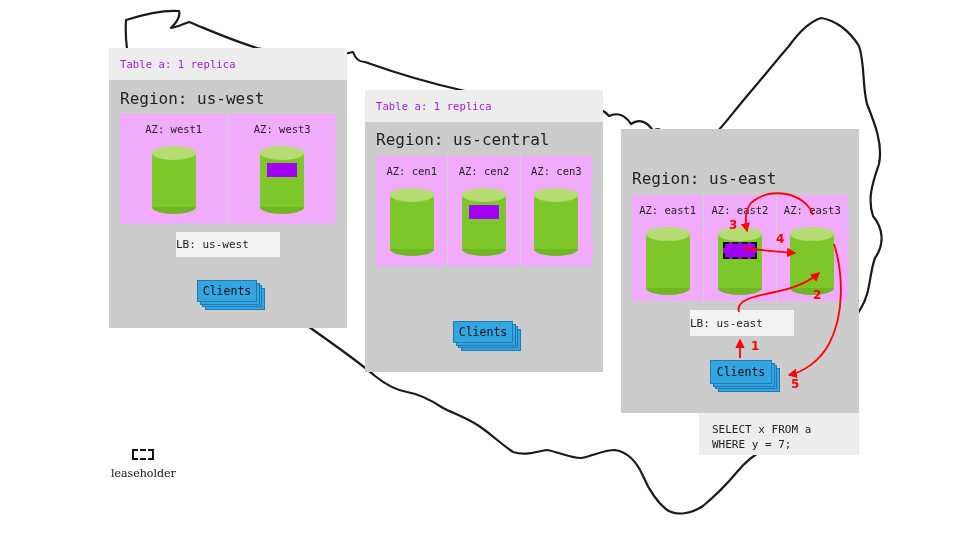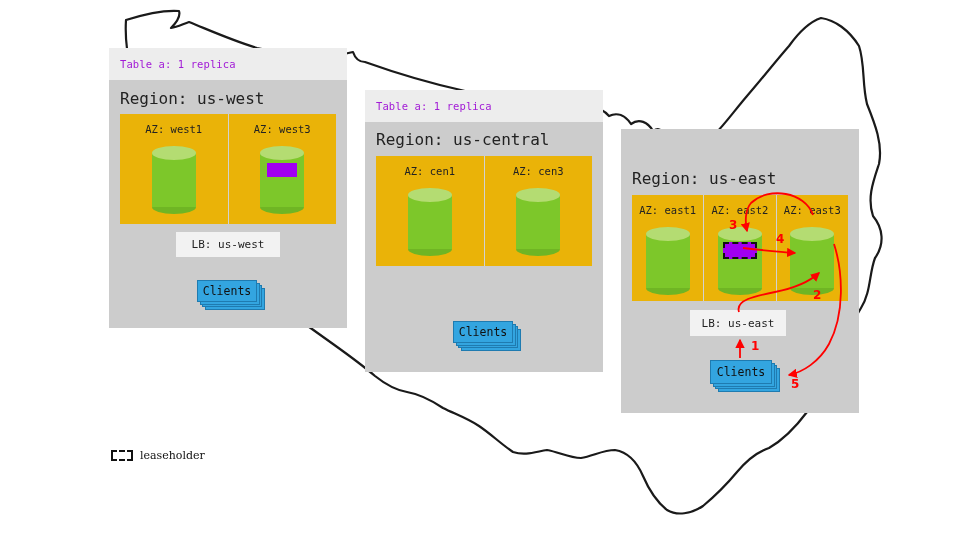--- a/index.html
+++ b/index.html
@@ -32,21 +32,21 @@
     white-space:nowrap;
   }
   .region-title{
     position:absolute;
     font-size:16px;
     color:#222222;
     white-space:nowrap;
   }
   .az-row{
     position:absolute;
-    background:#eab308;
+    background:#f0abfc;
     display:flex;
     box-sizing:border-box;
   }
   .az{
     flex:1 1 0;
     position:relative;
     border-right:1px solid #d2d2d2;
     box-sizing:border-box;
   }
   .az:last-child{border-right:none;}
@@ -83,21 +83,21 @@
     background:#a100f2;
     box-sizing:border-box;
   }
   .replica.lease{border:2px dashed #111111;}
 
   .lb{
     position:absolute;
     background:#f2f2f2;
     color:#222;
     font-size:11px;
-    display:flex;align-items:center;justify-content:center;
+    display:flex;align-items:center;justify-content:flex-start;
     white-space:nowrap;
     box-sizing:border-box;
   }
 
   
   .clients{position:absolute;text-align:right;}
   .clients .sheet{
     position:absolute;
     background:#33a5e0;
     border:1px solid #1f7bb0;
@@ -282,20 +282,29 @@
   <div class="az-row" style="left:363px;top:156px;width:216px;height:110px;">
     <div class="az">
       <div class="az-label">AZ: cen1</div>
       <div class="cyl" style="top:32px;width:44px;height:68px;">
         <div class="bot"></div>
         <div class="body"></div>
         <div class="top"></div>
       </div>
     </div>
     <div class="az">
+      <div class="az-label">AZ: cen2</div>
+      <div class="cyl" style="top:32px;width:44px;height:68px;">
+        <div class="bot"></div>
+        <div class="body"></div>
+        <div class="top"></div>
+        <div class="replica" style="left:7px;top:17px;width:30px;height:14px;"></div>
+      </div>
+    </div>
+    <div class="az">
       <div class="az-label">AZ: cen3</div>
       <div class="cyl" style="top:32px;width:44px;height:68px;">
         <div class="bot"></div>
         <div class="body"></div>
         <div class="top"></div>
       </div>
     </div>
   </div>
 
 
@@ -330,31 +339,33 @@
     <div class="az">
       <div class="az-label">AZ: east3</div>
       <div class="cyl" style="top:32px;width:44px;height:68px;">
         <div class="bot"></div>
         <div class="body"></div>
         <div class="top"></div>
       </div>
     </div>
   </div>
 
-  <div class="lb" style="left:677px;top:310px;width:96px;height:26px;">
+  <div class="lb" style="left:677px;top:310px;width:104px;height:26px;">
     <span>LB: us-east</span>
   </div>
 
   <div class="clients" style="left:697px;top:360px;width:74px;height:34px;">
     <div class="sheet" style="left:8px;top:8px;width:62px;height:24px;"></div>
     <div class="sheet" style="left:5px;top:5px;width:62px;height:24px;"></div>
     <div class="sheet" style="left:3px;top:3px;width:62px;height:24px;"></div>
     <div class="front" style="width:62px;height:24px;">Clients</div>
   </div>
 
+  <div class="sqlbox" style="left:686px;top:413px;width:160px;height:42px;">SELECT x FROM a
+WHERE y = 7;</div>
 
   <svg class="arrow-layer" viewBox="0 0 960 540" xmlns="http://www.w3.org/2000/svg">
     <defs>
       <marker id="ah" viewBox="0 0 10 10" refX="8.5" refY="5" markerWidth="5.2" markerHeight="5.2" orient="auto-start-reverse">
         <path d="M 0 0 L 10 5 L 0 10 z" fill="#ff0000"></path>
       </marker>
     </defs>
 
     <path d="M727,358 L727,340" fill="none" stroke="#ff0000" stroke-width="1.8" marker-end="url(#ah)"></path>
 
@@ -366,18 +377,18 @@
 
     <path d="M821,244 C830,272 832,314 816,344 C806,362 790,372 776,375" fill="none" stroke="#ff0000" stroke-width="1.8" marker-end="url(#ah)"></path>
   </svg>
 
   <div class="step-num" style="left:738px;top:339px;">1</div>
   <div class="step-num" style="left:800px;top:288px;">2</div>
   <div class="step-num" style="left:716px;top:218px;">3</div>
   <div class="step-num" style="left:763px;top:232px;">4</div>
   <div class="step-num" style="left:778px;top:377px;">5</div>
 
-  <div class="legend" style="left:98px;top:449px;">
+  <div class="legend" style="left:98px;top:449px;flex-direction:column;">
     <div class="swatch"></div>
     <div class="ltxt">leaseholder</div>
   </div>
 
 </div>
 
 </body></html>

